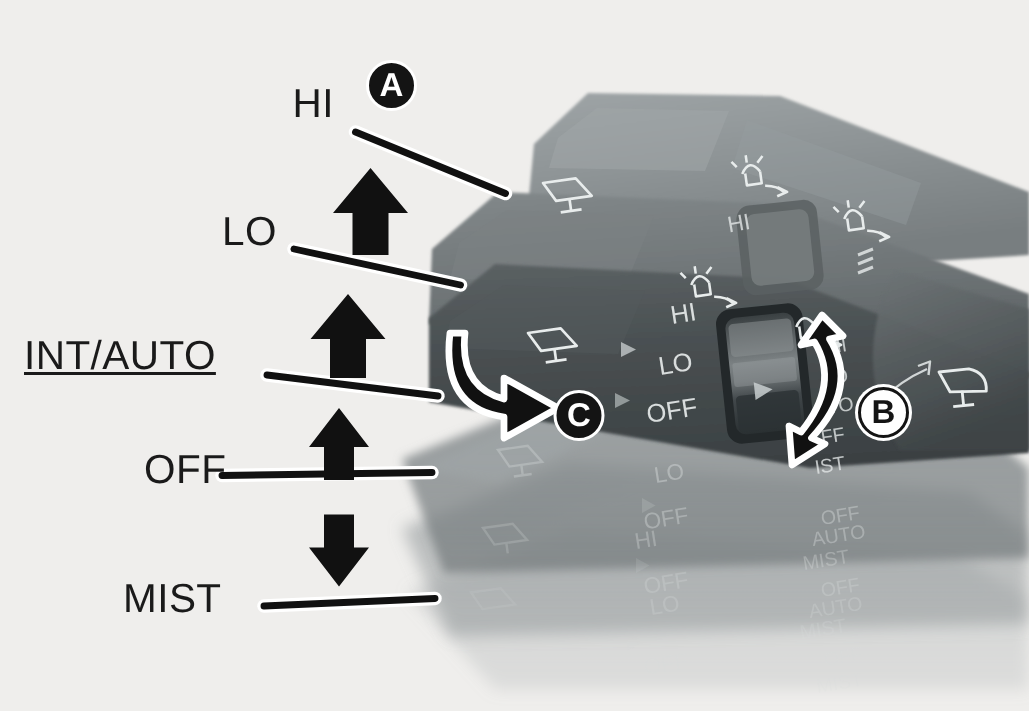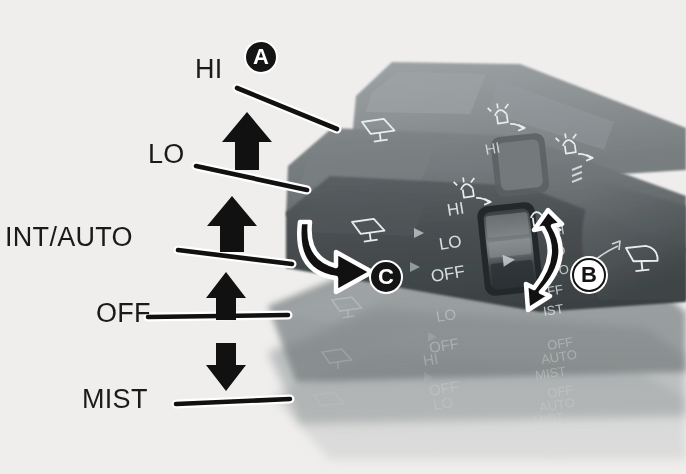--- a/index.html
+++ b/index.html
@@ -304,21 +304,21 @@
                L526 284 L534 288
                Q560 256 543 228
                L534 230 Z" fill="#111111" stroke="#ffffff" stroke-width="4.5" stroke-linejoin="round"></path>
     </g>
   </svg>
 
   <div class="lbl" style="left:195px;top:56px;">HI</div>
 
   <div class="lbl" style="left:148px;top:141px;">LO</div>
 
-  <div class="lbl" style="left:5px;top:224px;">INT/AUTO</div>
+  <div class="lbl" style="left:16px;top:224px;text-decoration:underline;">INT/AUTO</div>
 
   <div class="lbl" style="left:96px;top:300px;">OFF</div>
 
   <div class="lbl" style="left:82px;top:386px;">MIST</div>
 
   <div class="marker dark" style="left:244px;top:40px;">A</div>
 
   <div class="marker light" style="left:572px;top:258px;">B</div>
 
   <div class="marker dark" style="left:369px;top:260px;">C</div>

